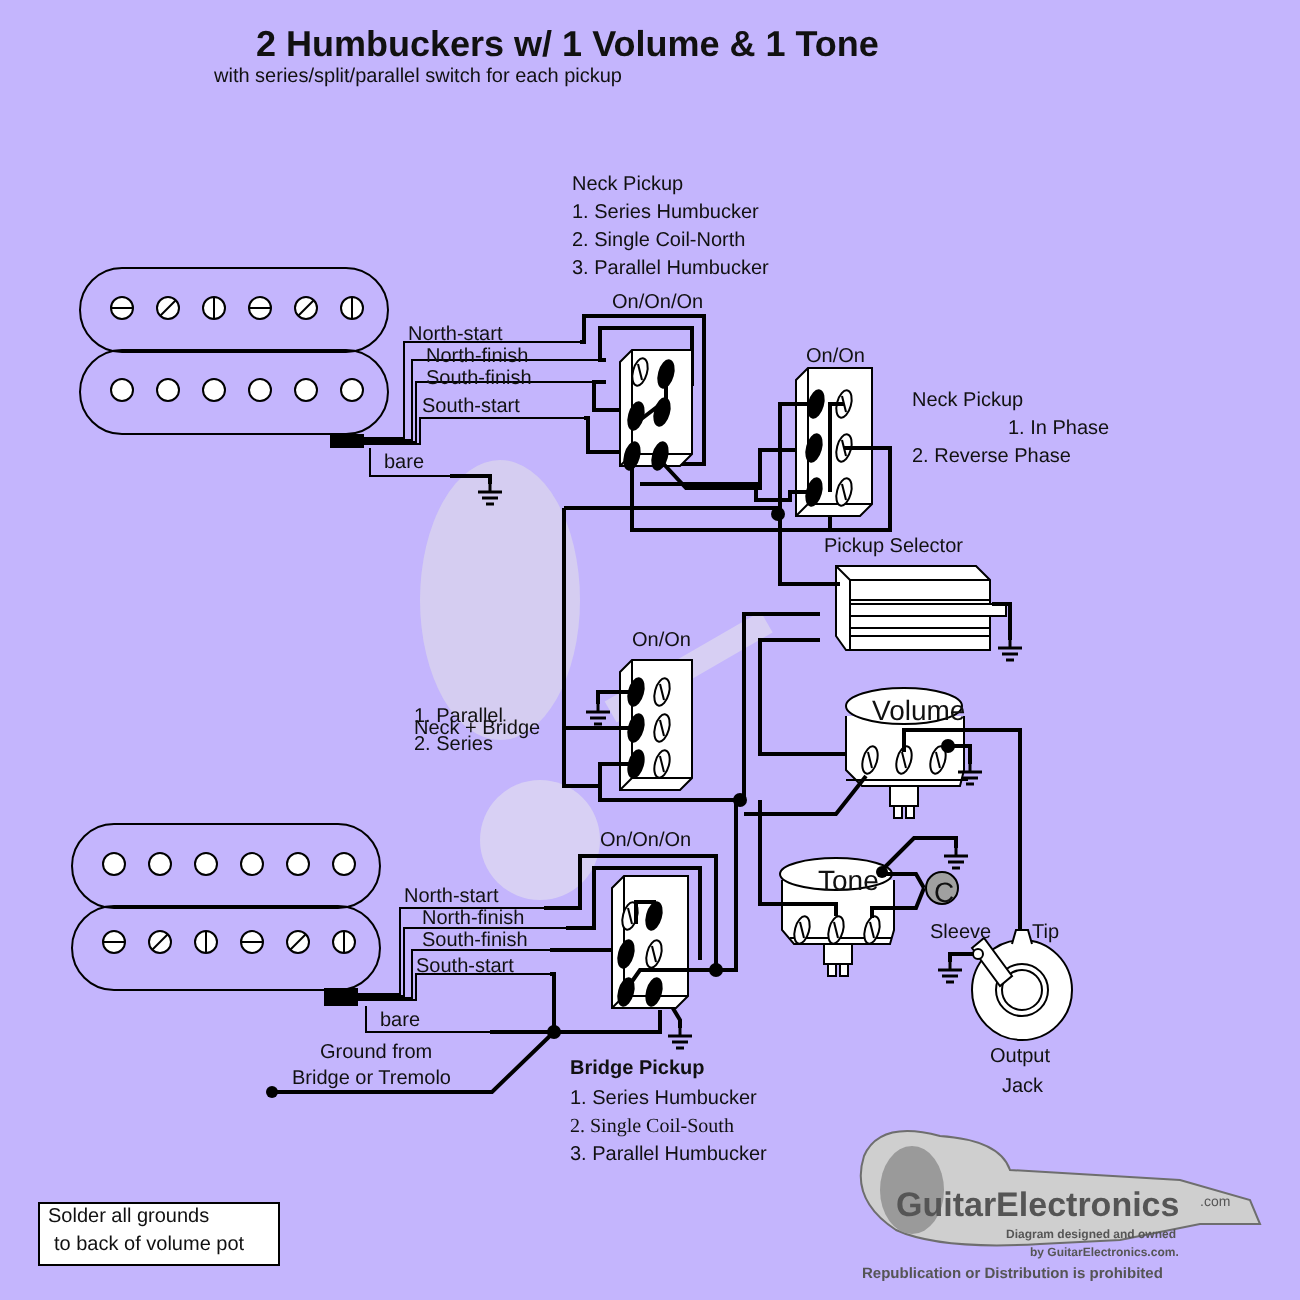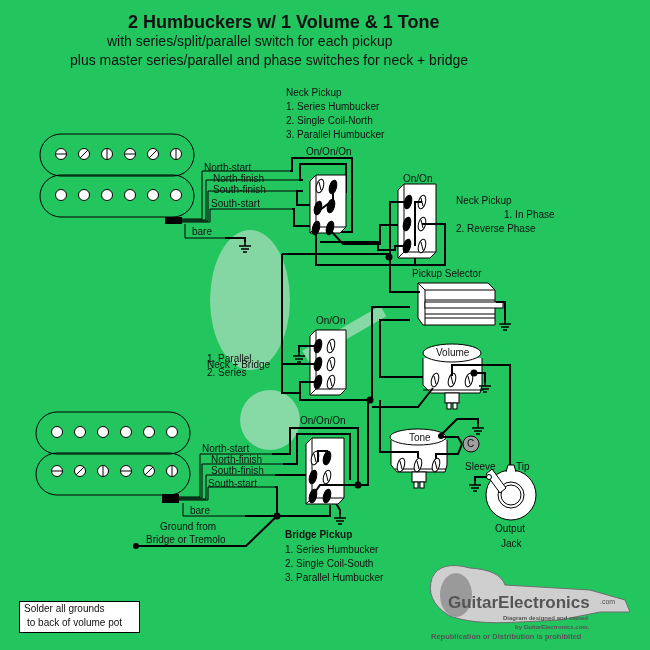--- a/index.html
+++ b/index.html
@@ -1,21 +1,21 @@
 <!DOCTYPE html>
 <html><head>
 <meta charset="utf-8">
 <style>
   html, body { margin: 0; padding: 0; background: #ffffff; }
-  #stage { position: relative; width: 650px; height: 650px; overflow: hidden; background: #22c55e; font-family: "Liberation Sans", sans-serif; color: #111; }
+  #stage { position: relative; width: 650px; height: 650px; overflow: hidden; background: #c4b5fd; font-family: "Liberation Sans", sans-serif; color: #111; }
   .t { position: absolute; white-space: nowrap; line-height: 1; }
   .title { font-size: 18px; font-weight: bold; }
-  .sub { font-size: 14px; }
+  .sub { font-size: 10px; }
   .lbl { font-size: 10px; }
-  .lbl-sm { font-size: 10px; }
+  .lbl-sm { font-size: 14px; }
   svg { position: absolute; left: 0; top: 0; }
   .note-box { position: absolute; left: 19px; top: 601px; width: 119px; height: 30px; border: 1px solid #000; background: #fff; }
   .logo-text { font-weight: bold; }
 </style>
 </head>
 <body>
 
 <div id="stage">
 
   <svg width="650" height="650" viewBox="0 0 650 650">
@@ -284,21 +284,20 @@
     <g>
       <path d="M432,578 Q440,560 470,568 Q500,570 505,585 L590,590 L625,600 L630,612 L600,612 L560,620 L520,622 Q470,625 448,615 Q425,600 432,578 Z" fill="#cfcfcf" stroke="#6e6e6e" stroke-width="1"></path>
       <ellipse cx="456" cy="595" rx="16" ry="22" fill="#9a9a9a"></ellipse>
     </g>
 
     <use href="#gnd" x="124" y="606"></use>
   </svg>
 
   <div class="t title" style="left:128px;top:13px;">2 Humbuckers w/ 1 Volume &amp; 1 Tone</div>
   <div class="t sub" style="left:107px;top:34px;">with series/split/parallel switch for each pickup</div>
-  <div class="t sub" style="left:70px;top:53px;">plus master series/parallel and phase switches for neck + bridge</div>
 
   <div class="t lbl" style="left:286px;top:88px;">Neck Pickup</div>
   <div class="t lbl" style="left:286px;top:102px;">1. Series Humbucker</div>
   <div class="t lbl" style="left:286px;top:116px;">2. Single Coil-North</div>
   <div class="t lbl" style="left:286px;top:130px;">3. Parallel Humbucker</div>
   <div class="t lbl" style="left:306px;top:147px;">On/On/On</div>
 
   <div class="t lbl" style="left:204px;top:163px;">North-start</div>
   <div class="t lbl" style="left:213px;top:174px;">North-finish</div>
   <div class="t lbl" style="left:213px;top:185px;">South-finish</div>
@@ -326,21 +325,21 @@
   <div class="t lbl" style="left:211px;top:455px;">North-finish</div>
   <div class="t lbl" style="left:211px;top:466px;">South-finish</div>
   <div class="t lbl" style="left:208px;top:479px;">South-start</div>
   <div class="t lbl" style="left:190px;top:506px;">bare</div>
 
   <div class="t lbl" style="left:160px;top:522px;">Ground from</div>
   <div class="t lbl" style="left:146px;top:535px;">Bridge or Tremolo</div>
 
   <div class="t lbl" style="left:285px;top:530px;font-weight:bold;">Bridge Pickup</div>
   <div class="t lbl" style="left:285px;top:545px;">1. Series Humbucker</div>
-  <div class="t lbl" style="left:285px;top:559px;">2. Single Coil-South</div>
+  <div class="t lbl" style="left:285px;top:559px;font-family:Liberation Serif, serif;">2. Single Coil-South</div>
   <div class="t lbl" style="left:285px;top:573px;">3. Parallel Humbucker</div>
 
   <div class="t lbl" style="left:465px;top:462px;">Sleeve</div>
   <div class="t lbl" style="left:516px;top:462px;">Tip</div>
   <div class="t lbl" style="left:495px;top:524px;text-align:right;">Output</div>
   <div class="t lbl" style="left:501px;top:539px;">Jack</div>
 
   <div class="note-box"></div>
   <div class="t lbl" style="left:24px;top:604px;">Solder all grounds</div>
   <div class="t lbl" style="left:27px;top:618px;">to back of volume pot</div>

